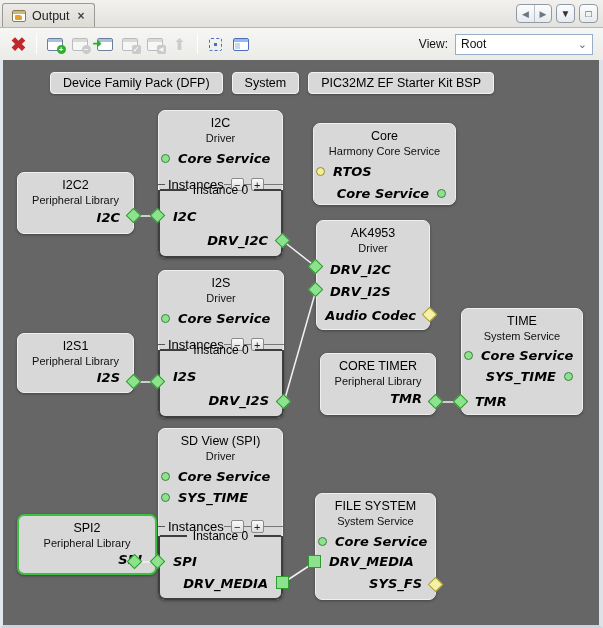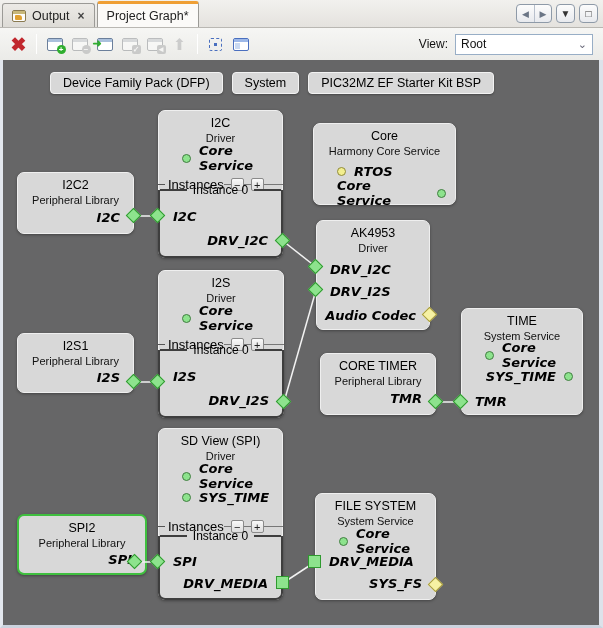--- a/index.html
+++ b/index.html
@@ -59,21 +59,21 @@
 
   .n { position:absolute; background:#d8d8d8; border:1px solid #efefef; border-radius:7px; color:#000;
        box-shadow:0 1px 3px rgba(0,0,0,.35); }
   .n.selected { border:2px solid #3fbf3f; }
   .nt { text-align:center; font-size:12.5px; padding-top:5px; }
   .ns { text-align:center; font-size:11px; padding-top:2px; color:#111; }
   .port { font-family:"DejaVu Sans", sans-serif; font-weight:bold; font-style:italic; font-size:13px; }
   .pr { position:relative; display:flex; align-items:center; height:21px; }
   .pr.right { justify-content:flex-end; padding-right:13px; }
   .pr.left { justify-content:flex-start; padding-left:13px; }
-  .dep { display:flex; align-items:center; gap:8px; padding-left:23px; height:20px; }
+  .dep { display:flex; align-items:center; gap:8px; padding-left:2px; height:20px; }
   .dep.right { justify-content:flex-end; padding-right:9px; }
   .ci { width:9px; height:9px; border-radius:50%; background:#8de38d; border:1px solid #417d41; flex:none; }
   .ci.yellow { background:#f2ee8e; border-color:#8f8a3a; }
 
   .inst-row { display:flex; align-items:center; height:17px; margin:0 0 0 -1px; }
   .inst-row .tick { width:7px; height:1px; background:#555; margin-right:3px; }
   .inst-row .lbl { font-size:13px; }
   .inst-row .dash { width:7px; height:1px; background:#777; }
   .inst-row .mpbtn { width:13px; height:13px; border:1px solid #8a8a8a; background:linear-gradient(#fafafa,#dcdcdc);
                      font-size:11px; line-height:10px; text-align:center; color:#222; border-radius:2px; flex:none; }
@@ -94,23 +94,20 @@
 <body>
 
 <div id="app">
 
   <div class="tabbar">
     <div class="tab">
       <span class="outicon"></span>
       <span>Output</span>
       <span class="closex">×</span>
     </div>
-    <div class="tab active">
-      <span>Project Graph*</span>
-    </div>
     <div class="winbtns">
       <div class="navpair">
         <span class="navbtn">◀</span>
         <span class="navbtn">▶</span>
       </div>
       <span class="sqbtn">▼</span>
       <span class="sqbtn">□</span>
     </div>
   </div>
 
@@ -328,21 +325,21 @@
         </div>
         <div class="pr left port" style="height:19px;">
             <span>SPI</span>
           </div>
         <div class="pr right port" style="margin-top:2px;height:20px;">
             <span>DRV_MEDIA</span>
           </div>
       </div>
     </div>
 
-    <div class="n selected" style="left:14px;top:454px;width:130px;height:61px;">
+    <div class="n selected" style="left:14px;top:454px;width:140px;height:61px;">
       <div class="nt">SPI2</div>
       <div class="ns">Peripheral Library</div>
       <div class="pr right port" style="height:21px;">
           <span>SPI</span>
         </div>
     </div>
 
     <div class="n" style="left:312px;top:433px;width:121px;height:107px;">
       <div class="nt">FILE SYSTEM</div>
       <div class="ns">System Service</div>

